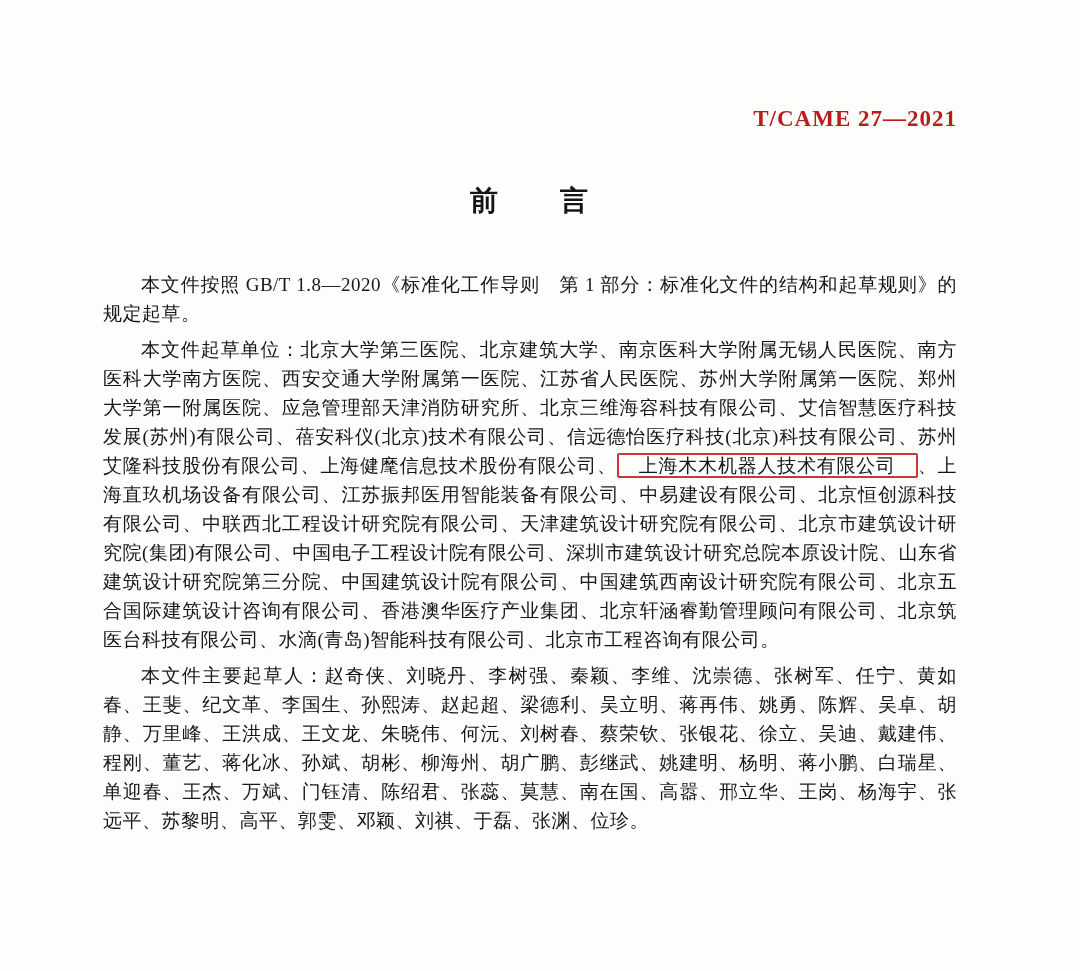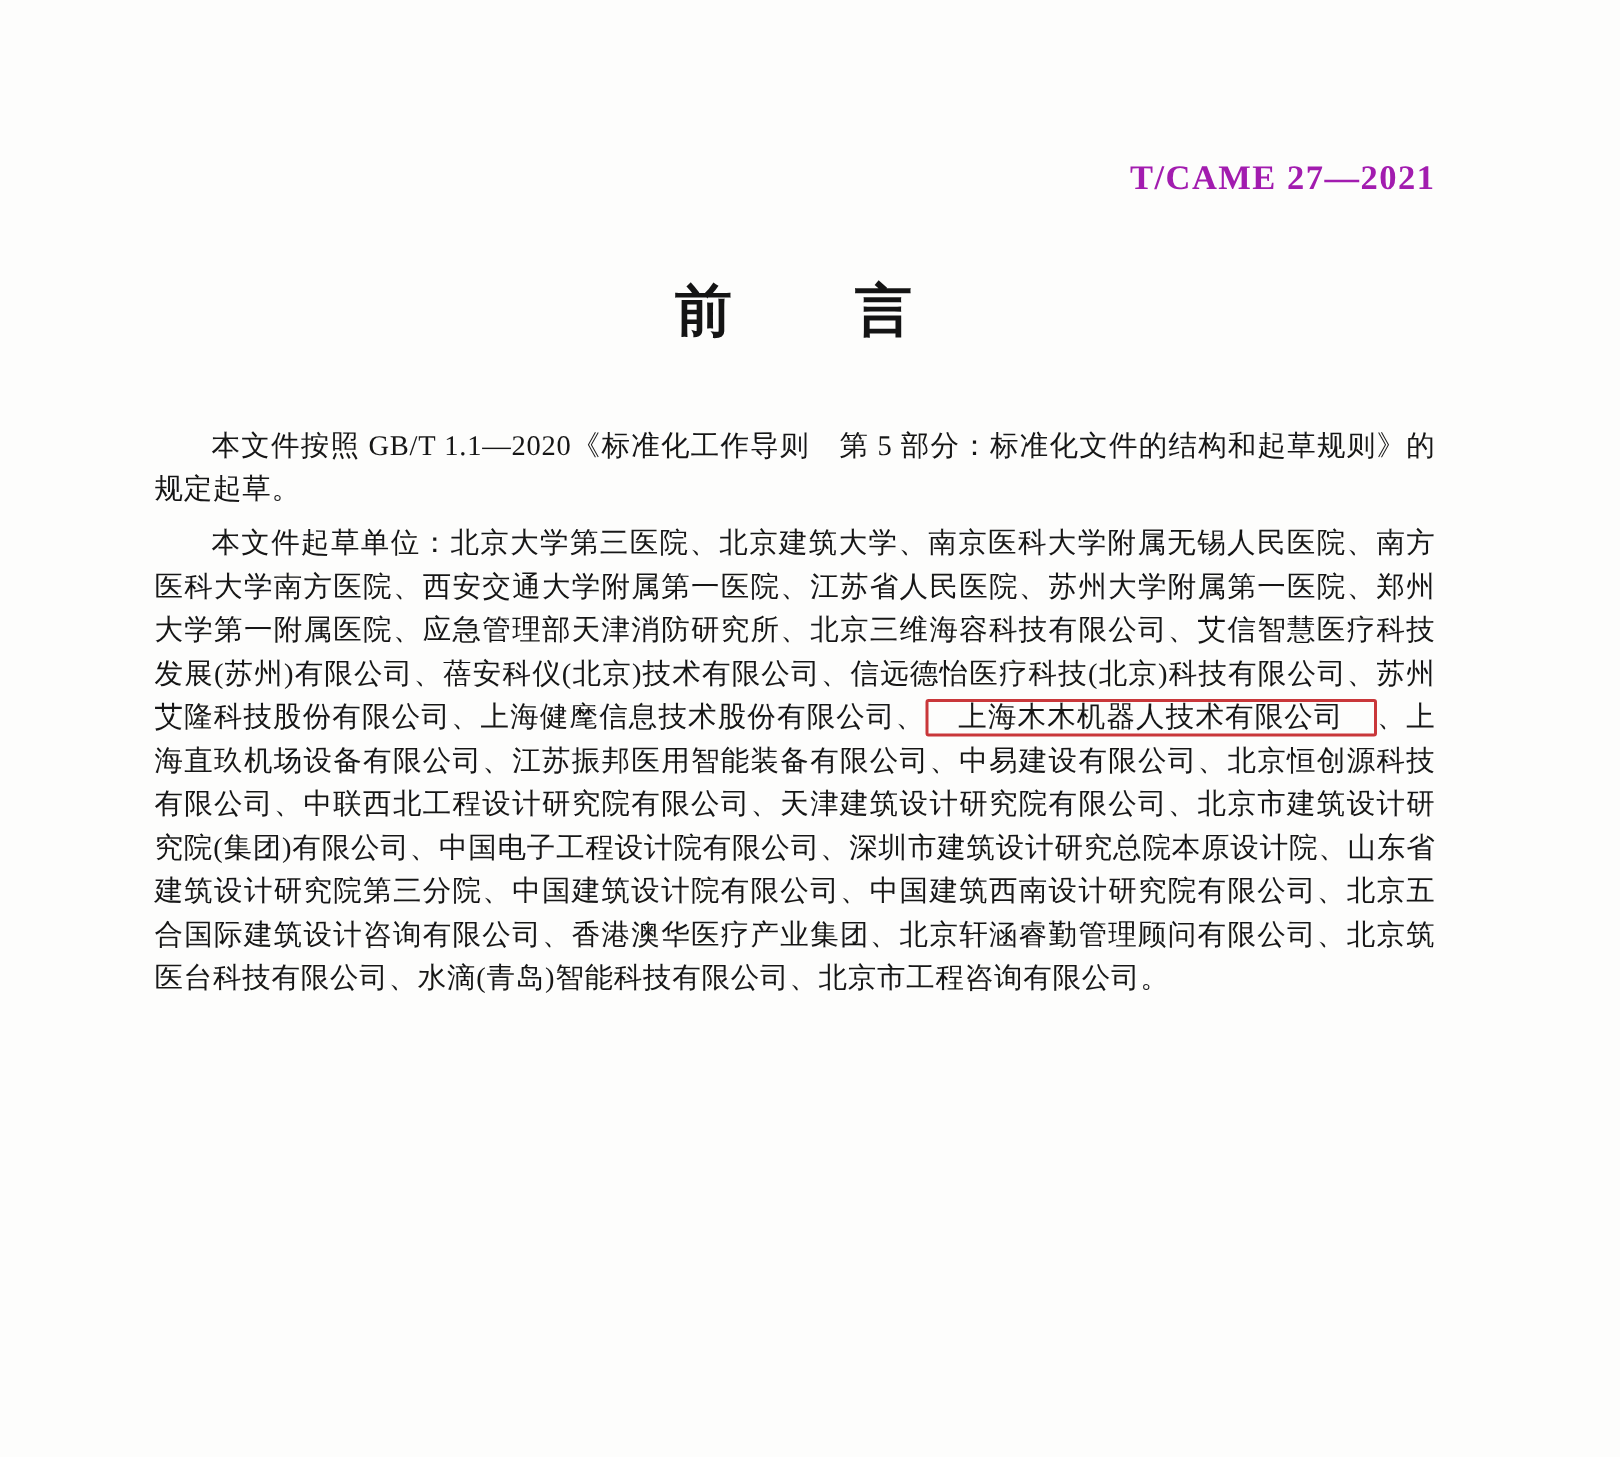--- a/index.html
+++ b/index.html
@@ -18,27 +18,27 @@
     padding: 0 123px 0 103px;
     color: #151515;
     font-family: "Liberation Serif", "DejaVu Serif", serif;
   }
   .doc-number {
     margin-top: 106px;
     text-align: right;
     font-size: 23px;
     font-weight: bold;
     letter-spacing: 1px;
-    color: #a21caf;
+    color: #b91c1c;
     font-family: "Liberation Serif", "DejaVu Serif", serif;
   }
   .title {
     margin: 50px 0 0 0;
     text-align: center;
-    font-size: 38px;
+    font-size: 28px;
     font-weight: bold;
     color: #141414;
     font-family: "Liberation Sans", "DejaVu Sans", sans-serif;
     letter-spacing: 2px;
   }
   .body-text {
     margin-top: 50px;
   }
   .body-text p {
     margin: 0 0 7px 0;
@@ -62,21 +62,22 @@
 <body>
 
 <div class="page">
 
   <div class="doc-number">T/CAME 27—2021</div>
 
   <h1 class="title">前　　言</h1>
 
   <div class="body-text">
 
-    <p>本文件按照 GB/T 1.1—2020《标准化工作导则　第 5 部分：标准化文件的结构和起草规则》的规定起草。</p>
+    <p>本文件按照 GB/T 1.8—2020《标准化工作导则　第 1 部分：标准化文件的结构和起草规则》的规定起草。</p>
 
 
 
     <p><span>本文件起草单位：北京大学第三医院、北京建筑大学、南京医科大学附属无锡人民医院、南方医科大学南方医院、西安交通大学附属第一医院、江苏省人民医院、苏州大学附属第一医院、郑州大学第一附属医院、应急管理部天津消防研究所、北京三维海容科技有限公司、艾信智慧医疗科技发展(苏州)有限公司、蓓安科仪(北京)技术有限公司、信远德怡医疗科技(北京)科技有限公司、苏州艾隆科技股份有限公司、上海健麾信息技术股份有限公司、</span><span class="hl">上海木木机器人技术有限公司</span><span>、上海直玖机场设备有限公司、江苏振邦医用智能装备有限公司、中易建设有限公司、北京恒创源科技有限公司、中联西北工程设计研究院有限公司、天津建筑设计研究院有限公司、北京市建筑设计研究院(集团)有限公司、中国电子工程设计院有限公司、深圳市建筑设计研究总院本原设计院、山东省建筑设计研究院第三分院、中国建筑设计院有限公司、中国建筑西南设计研究院有限公司、北京五合国际建筑设计咨询有限公司、香港澳华医疗产业集团、北京轩涵睿勤管理顾问有限公司、北京筑医台科技有限公司、水滴(青岛)智能科技有限公司、北京市工程咨询有限公司。</span></p>
 
+    <p>本文件主要起草人：赵奇侠、刘晓丹、李树强、秦颖、李维、沈崇德、张树军、任宁、黄如春、王斐、纪文革、李国生、孙熙涛、赵起超、梁德利、吴立明、蒋再伟、姚勇、陈辉、吴卓、胡静、万里峰、王洪成、王文龙、朱晓伟、何沅、刘树春、蔡荣钦、张银花、徐立、吴迪、戴建伟、程刚、董艺、蒋化冰、孙斌、胡彬、柳海州、胡广鹏、彭继武、姚建明、杨明、蒋小鹏、白瑞星、单迎春、王杰、万斌、门钰清、陈绍君、张蕊、莫慧、南在国、高嚣、邢立华、王岗、杨海宇、张远平、苏黎明、高平、郭雯、邓颖、刘祺、于磊、张渊、位珍。</p>
 
   </div>
 </div>
 
 </body></html>

